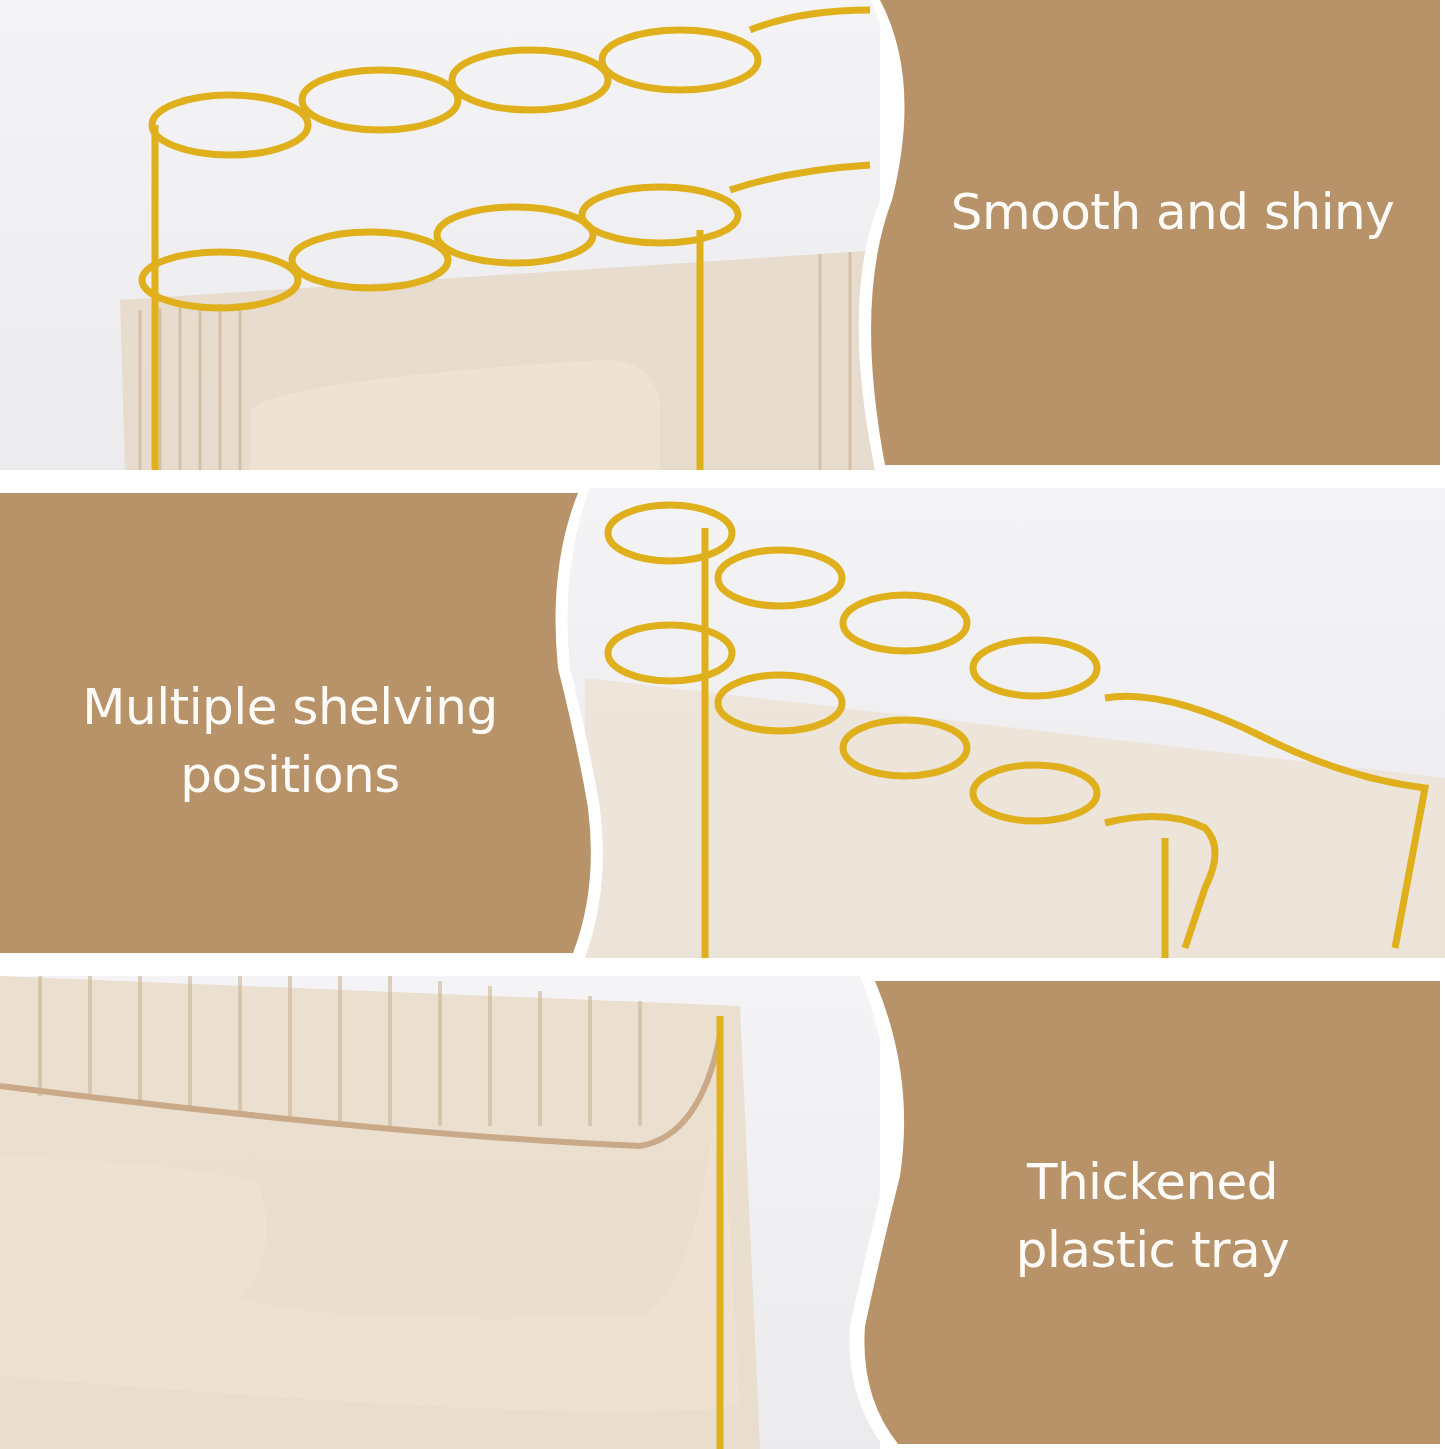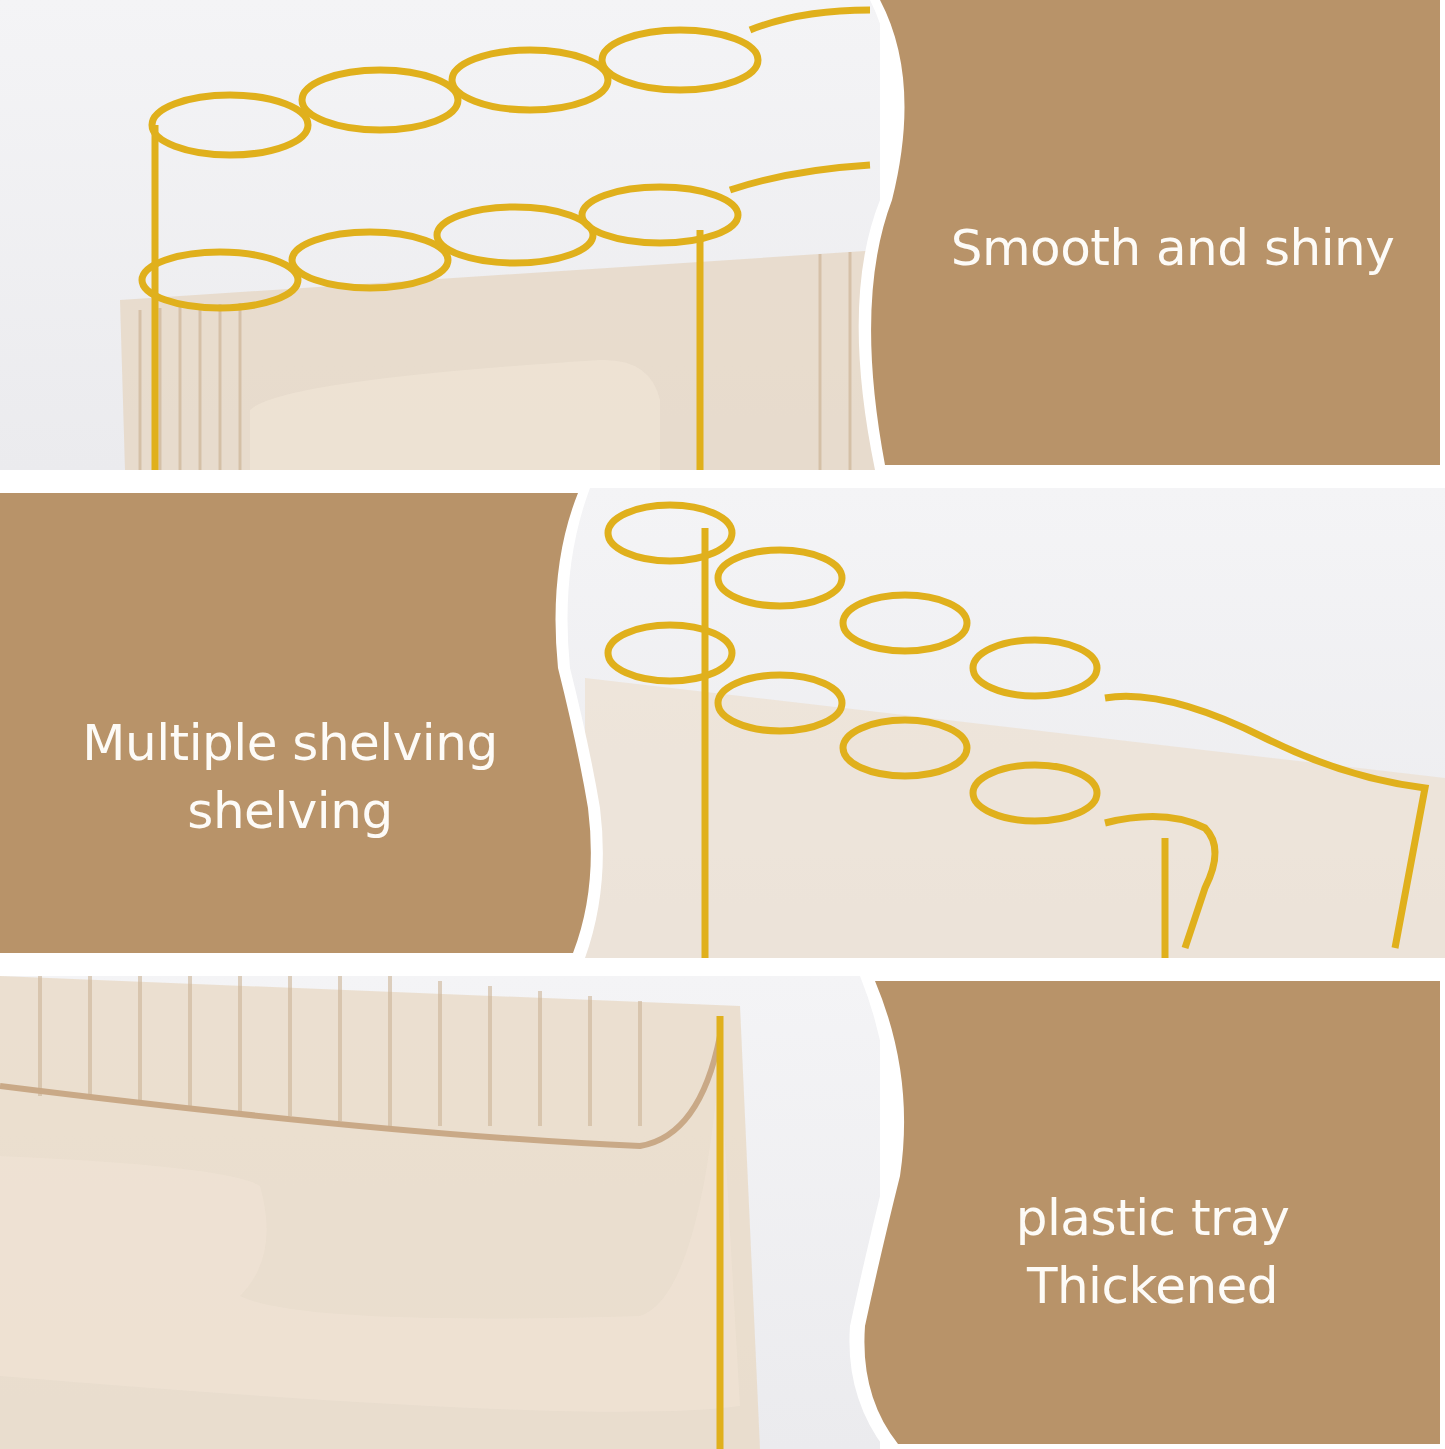--- a/index.html
+++ b/index.html
@@ -3,21 +3,21 @@
 <meta charset="utf-8">
 <style>
   * { margin:0; padding:0; box-sizing:border-box; }
   html, body { width:1445px; height:1449px; background:#ffffff; overflow:hidden; }
   body { font-family: "DejaVu Sans", "Liberation Sans", sans-serif; position:relative; }
   .row { position:absolute; left:0; width:1445px; }
   .photo { position:absolute; top:0; height:100%; overflow:hidden; background:linear-gradient(180deg,#f4f4f6 0%,#ebebee 100%); }
   .photo svg { position:absolute; left:0; top:0; width:100%; height:100%; }
   .panel { position:absolute; top:0; height:100%; }
   .panel svg { position:absolute; left:0; top:0; width:100%; height:100%; }
-  .caption { position:absolute; color:#fdfbf7; font-size:50px; line-height:68px; text-align:center; letter-spacing:-0.5px; font-weight:500;margin-top:36px; }
+  .caption { position:absolute; color:#fdfbf7; font-size:50px; line-height:68px; text-align:center; letter-spacing:-0.5px; font-weight:500; }
 </style>
 </head>
 <body>
 
 <div class="row" style="top:0;height:470px;">
   <div class="photo" style="left:0;width:880px;">
     <svg viewBox="0 0 880 470">
 
       <path d="M120 300 L880 250 L880 470 L125 470 Z" fill="#e6d6c2" opacity="0.75"></path>
       <g stroke="#cdb598" stroke-width="3" opacity="0.7">
@@ -79,21 +79,21 @@
       </g>
     </svg>
   </div>
   <div class="panel" style="left:0;width:630px;">
     <svg viewBox="0 0 630 470" preserveAspectRatio="none">
       <path d="M0 0 L590 0 Q560 80 570 180 Q590 260 600 320 Q610 400 585 470 L0 470 Z" fill="#ffffff"></path>
       <path d="M0 5 L578 5 Q548 80 558 180 Q578 260 588 320 Q598 400 573 465 L0 465 Z" fill="#b89369"></path>
     </svg>
     <div class="caption" style="left:0;width:580px;top:185px;">
       <div>Multiple shelving</div>
-      <div>shelving</div>
+      <div>positions</div>
     </div>
   </div>
 </div>
 
 <div class="row" style="top:976px;height:473px;">
   <div class="photo" style="left:0;width:880px;">
     <svg viewBox="0 0 880 473">
       <path d="M0 0 L740 30 L760 473 L0 473 Z" fill="#e8d8c3" opacity="0.75"></path>
       <g stroke="#cdb598" stroke-width="4" opacity="0.6">
         <line x1="40" y1="0" x2="40" y2="120"></line>
@@ -114,17 +114,17 @@
       <path d="M0 180 Q230 190 260 210 Q280 280 240 320 Q300 350 640 340 Q700 320 720 80 L740 430 Q600 450 0 400 Z" fill="#efe3d4" opacity="0.7"></path>
       <line x1="720" y1="40" x2="720" y2="473" stroke="#e0b01c" stroke-width="7"></line>
     </svg>
   </div>
   <div class="panel" style="left:840px;width:605px;">
     <svg viewBox="0 0 605 473" preserveAspectRatio="none">
       <path d="M20 0 Q60 100 45 200 Q25 280 10 350 Q5 420 45 473 L605 473 L605 0 Z" fill="#ffffff"></path>
       <path d="M35 5 Q75 100 60 200 Q40 280 25 350 Q20 420 58 468 L600 468 L600 5 Z" fill="#b89369"></path>
     </svg>
     <div class="caption" style="left:40px;width:545px;top:172px;">
+      <div>Thickened</div>
       <div>plastic tray</div>
-      <div>Thickened</div>
     </div>
   </div>
 </div>
 
 </body></html>

